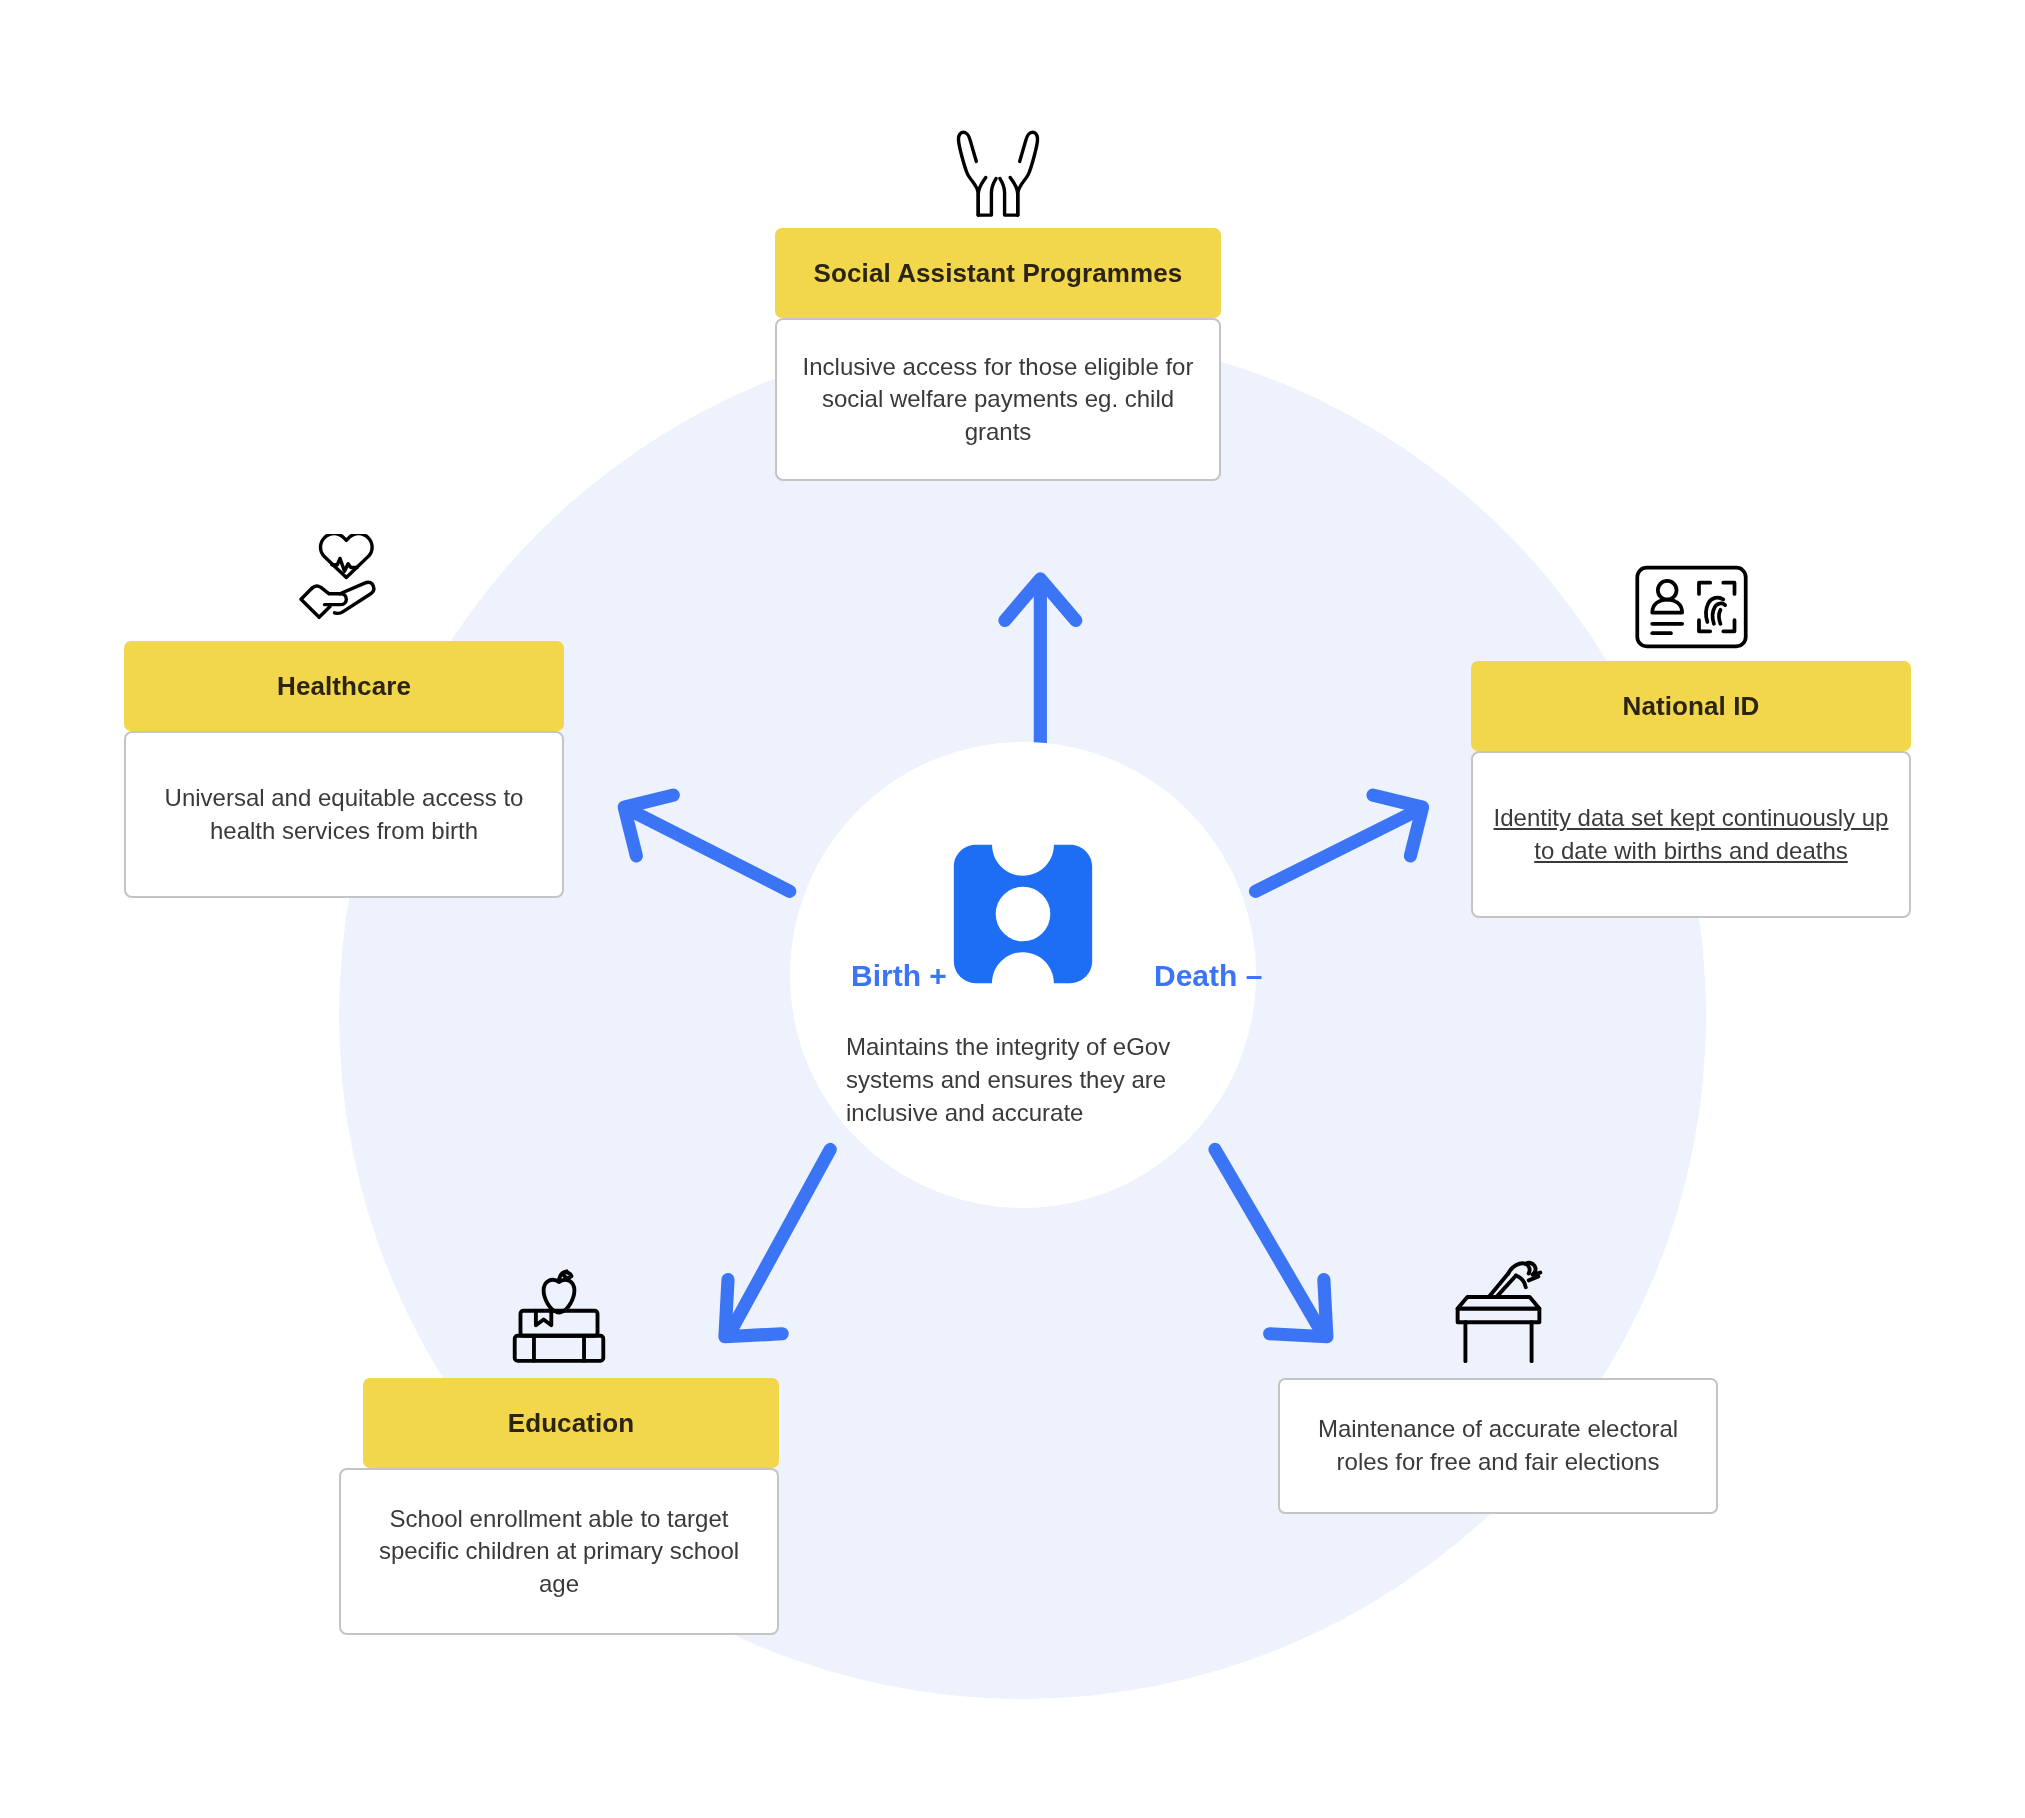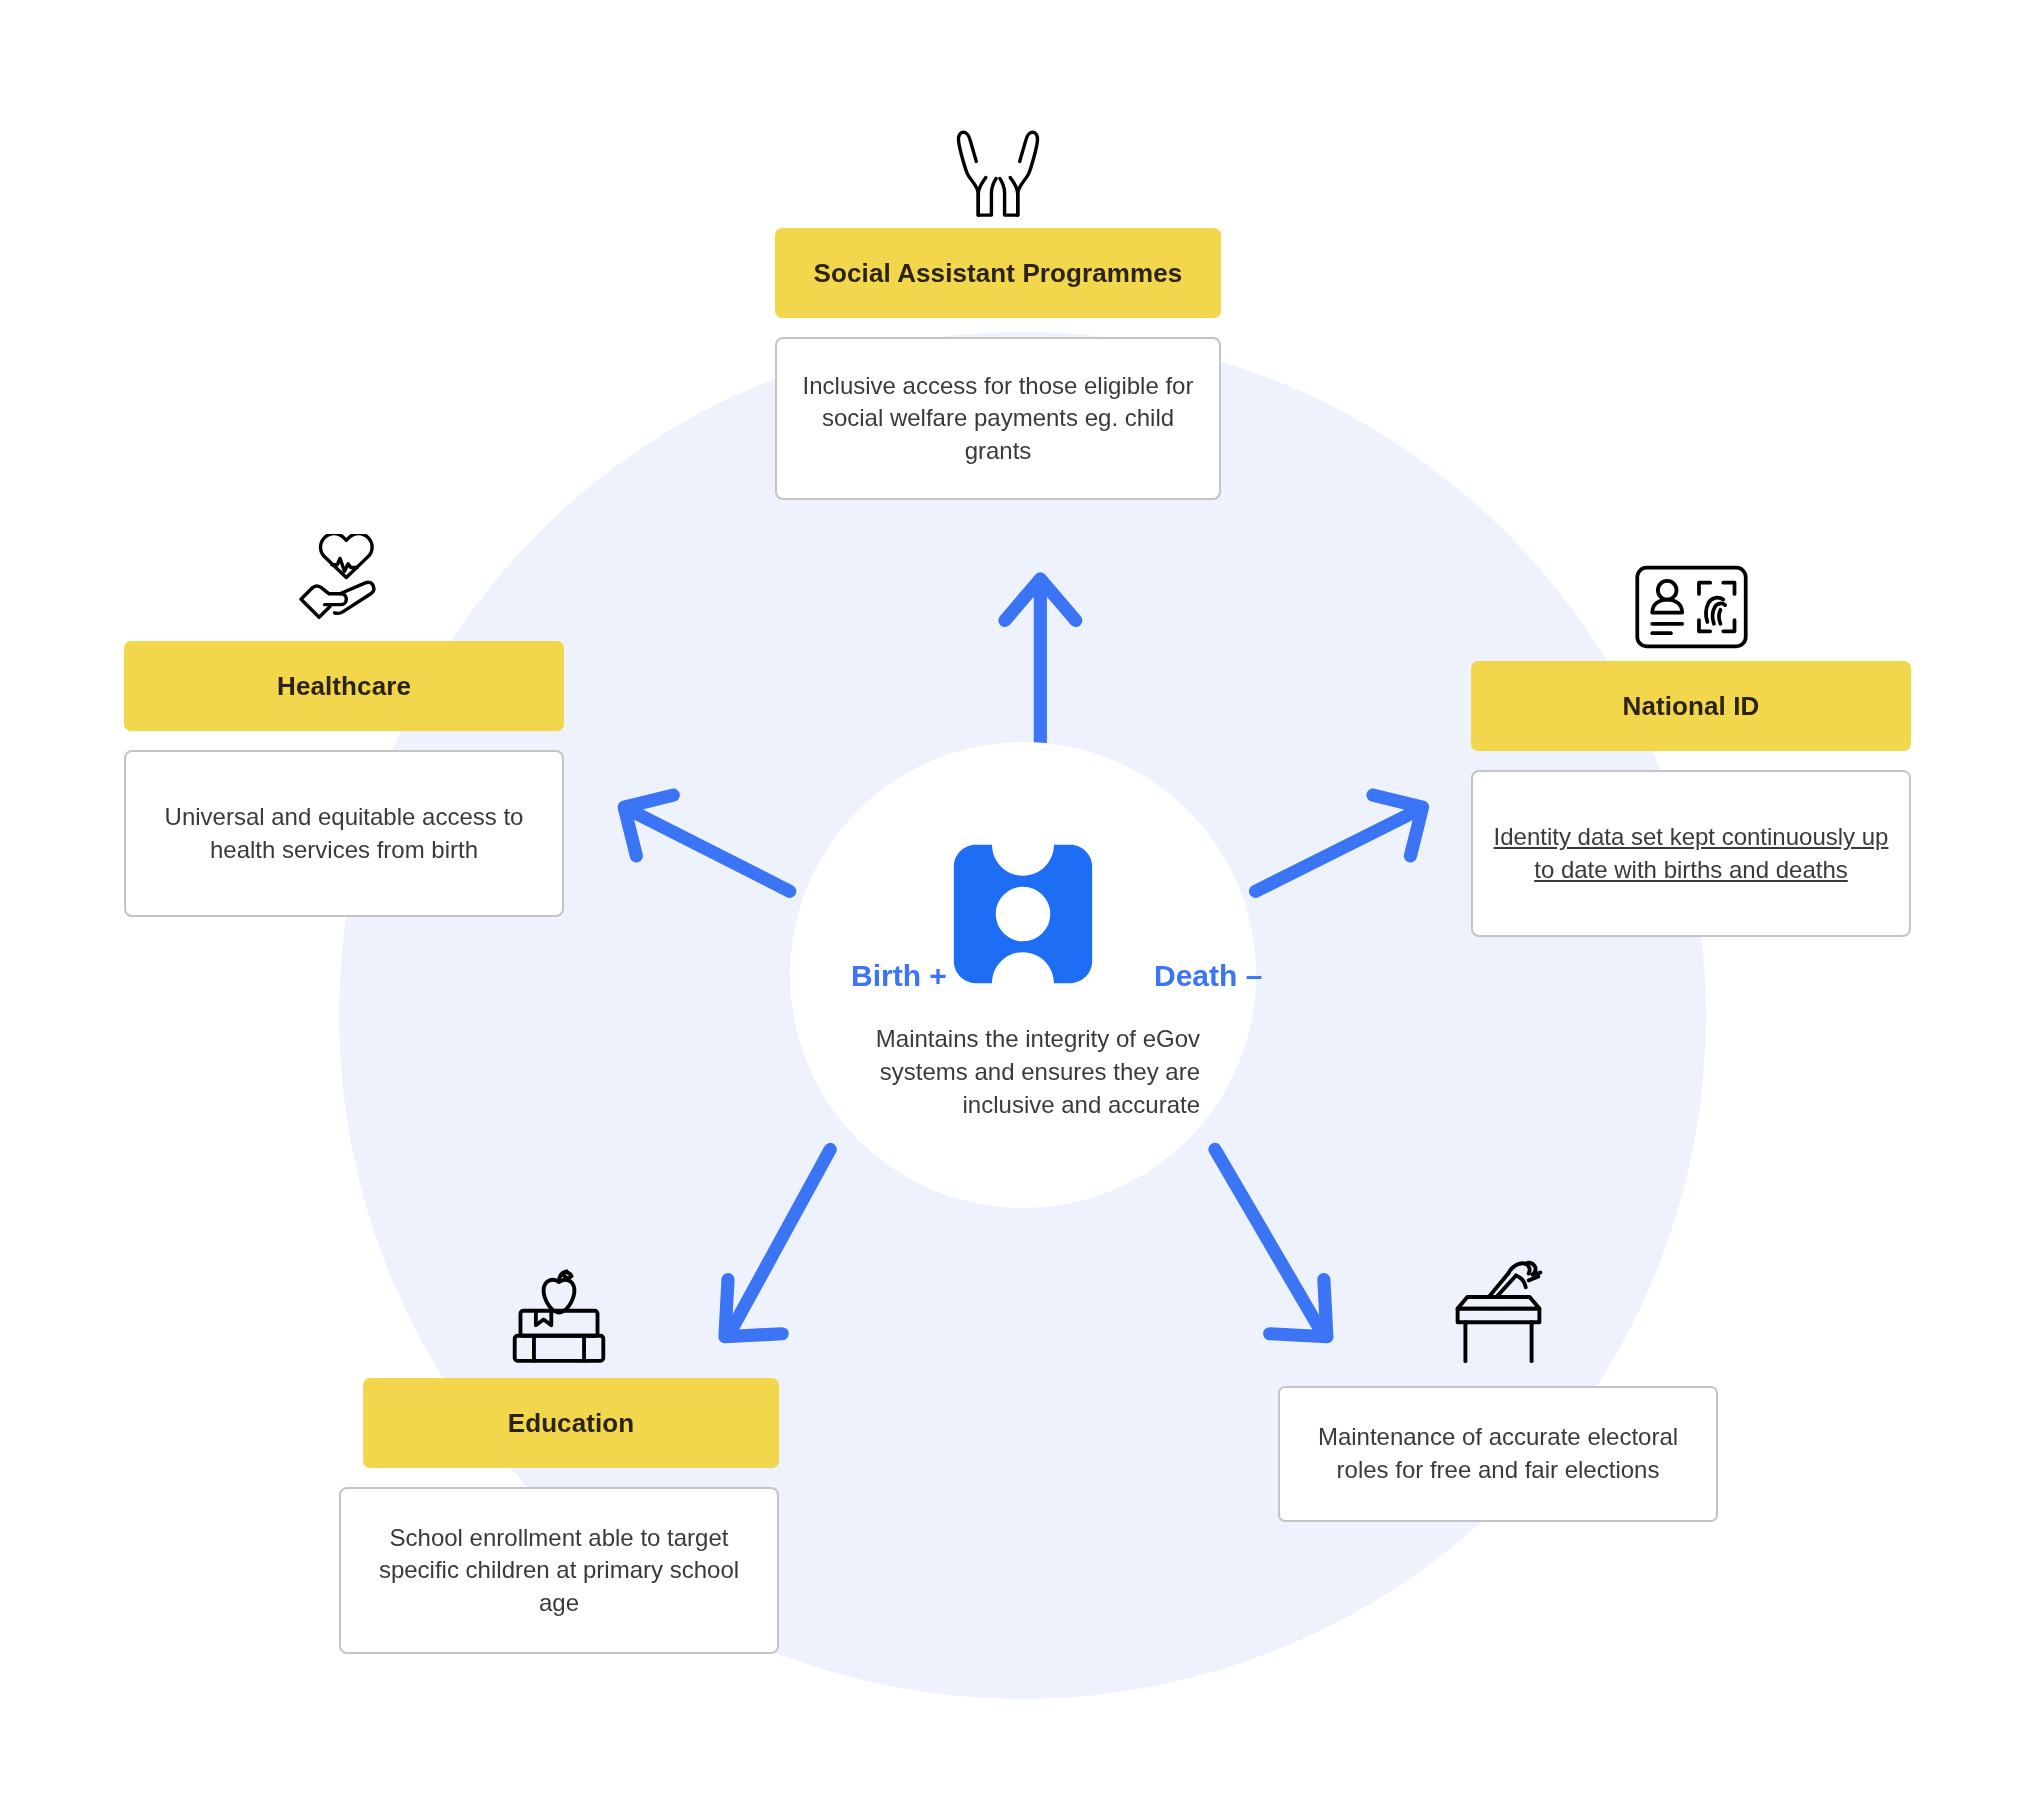--- a/index.html
+++ b/index.html
@@ -35,22 +35,22 @@
     justify-content:flex-start;
   }
 
   .center-logo{
     margin-top:81px;
     width:182px; height:182px;
   }
 
   .center-caption{
     width:354px;
-    margin-top:17px;
-    text-align:right;
+    margin-top:25px;
+    text-align:left;
     font-size:24px;
     line-height:1.38;
     color:#3A3A3A;
     font-family:"Liberation Sans", sans-serif;
   }
 
   .birth-label,.death-label{
     position:absolute;
     font-size:30px;
     font-weight:bold;
@@ -87,21 +87,20 @@
     font-size:26px;
     font-weight:bold;
     color:#2B2412;
     display:flex;
     align-items:center;
     justify-content:center;
     letter-spacing:0.1px;
   }
 
   .node-desc{
-    margin-top:19px;
     background:#ffffff;
     border:2px solid #C4C4C4;
     border-radius:8px;
     text-align:center;
     font-size:24px;
     line-height:1.36;
     color:#3A3A3A;
     display:flex;
     align-items:center;
     justify-content:center;

